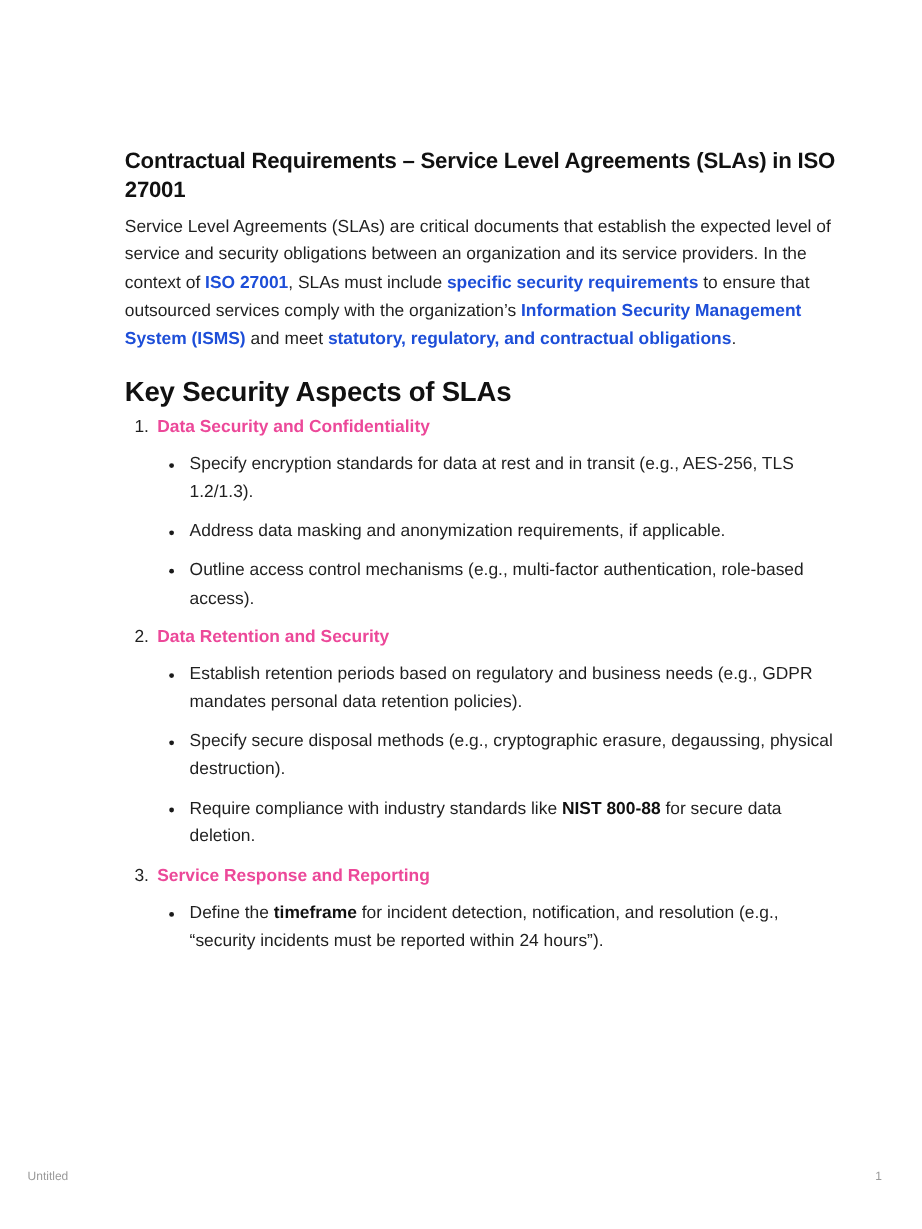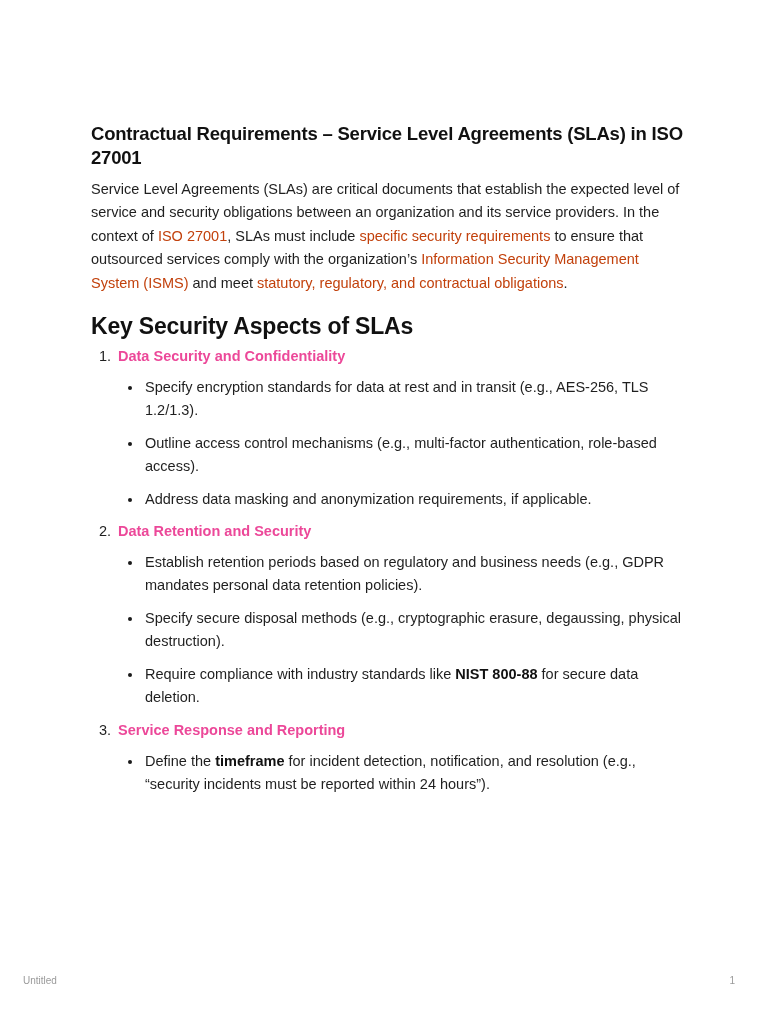--- a/index.html
+++ b/index.html
@@ -9,38 +9,38 @@
       background: #ffffff;
       overflow: hidden;
     }
     body {
       font-family: "Liberation Sans", "DejaVu Sans", sans-serif;
       color: #1a1a1a;
       position: relative;
     }
     .page {
       position: absolute;
-      left: 91px;
+      left: 104px;
       top: 122px;
       width: 600px;
     }
     h1 {
       font-size: 18.5px;
       font-weight: bold;
       line-height: 24px;
       color: #111;
       letter-spacing: -0.2px;
       margin-bottom: 8px;
     }
     .intro {
       font-size: 14.5px;
       line-height: 23.4px;
       color: #1f1f1f;
     }
-    .intro b { font-weight: normal; color: #c2410c; }
+    .intro b { font-weight: bold; color: #1d4ed8; }
     h2 {
       font-size: 23px;
       font-weight: bold;
       line-height: 24px;
       color: #111;
       margin-top: 19px;
       margin-bottom: 7px;
       letter-spacing: -0.2px;
     }
     ol.sections { list-style: none; }
@@ -106,25 +106,25 @@
           <span class="section-num">1.</span>
           <span class="section-title">Data Security and Confidentiality</span>
         </div>
         <ul class="bullets">
           <li class="bullet">
             <span class="bullet-dot"></span>
             <span class="bullet-text"><span>Specify encryption standards for data at rest and in transit (e.g., AES-256, TLS 1.2/1.3).</span></span>
           </li>
           <li class="bullet">
             <span class="bullet-dot"></span>
-            <span class="bullet-text"><span>Outline access control mechanisms (e.g., multi-factor authentication, role-based access).</span></span>
+            <span class="bullet-text"><span>Address data masking and anonymization requirements, if applicable.</span></span>
           </li>
           <li class="bullet">
             <span class="bullet-dot"></span>
-            <span class="bullet-text"><span>Address data masking and anonymization requirements, if applicable.</span></span>
+            <span class="bullet-text"><span>Outline access control mechanisms (e.g., multi-factor authentication, role-based access).</span></span>
           </li>
         </ul>
       </li>
       <li class="section-item">
         <div class="section-head">
           <span class="section-num">2.</span>
           <span class="section-title">Data Retention and Security</span>
         </div>
         <ul class="bullets">
           <li class="bullet">

